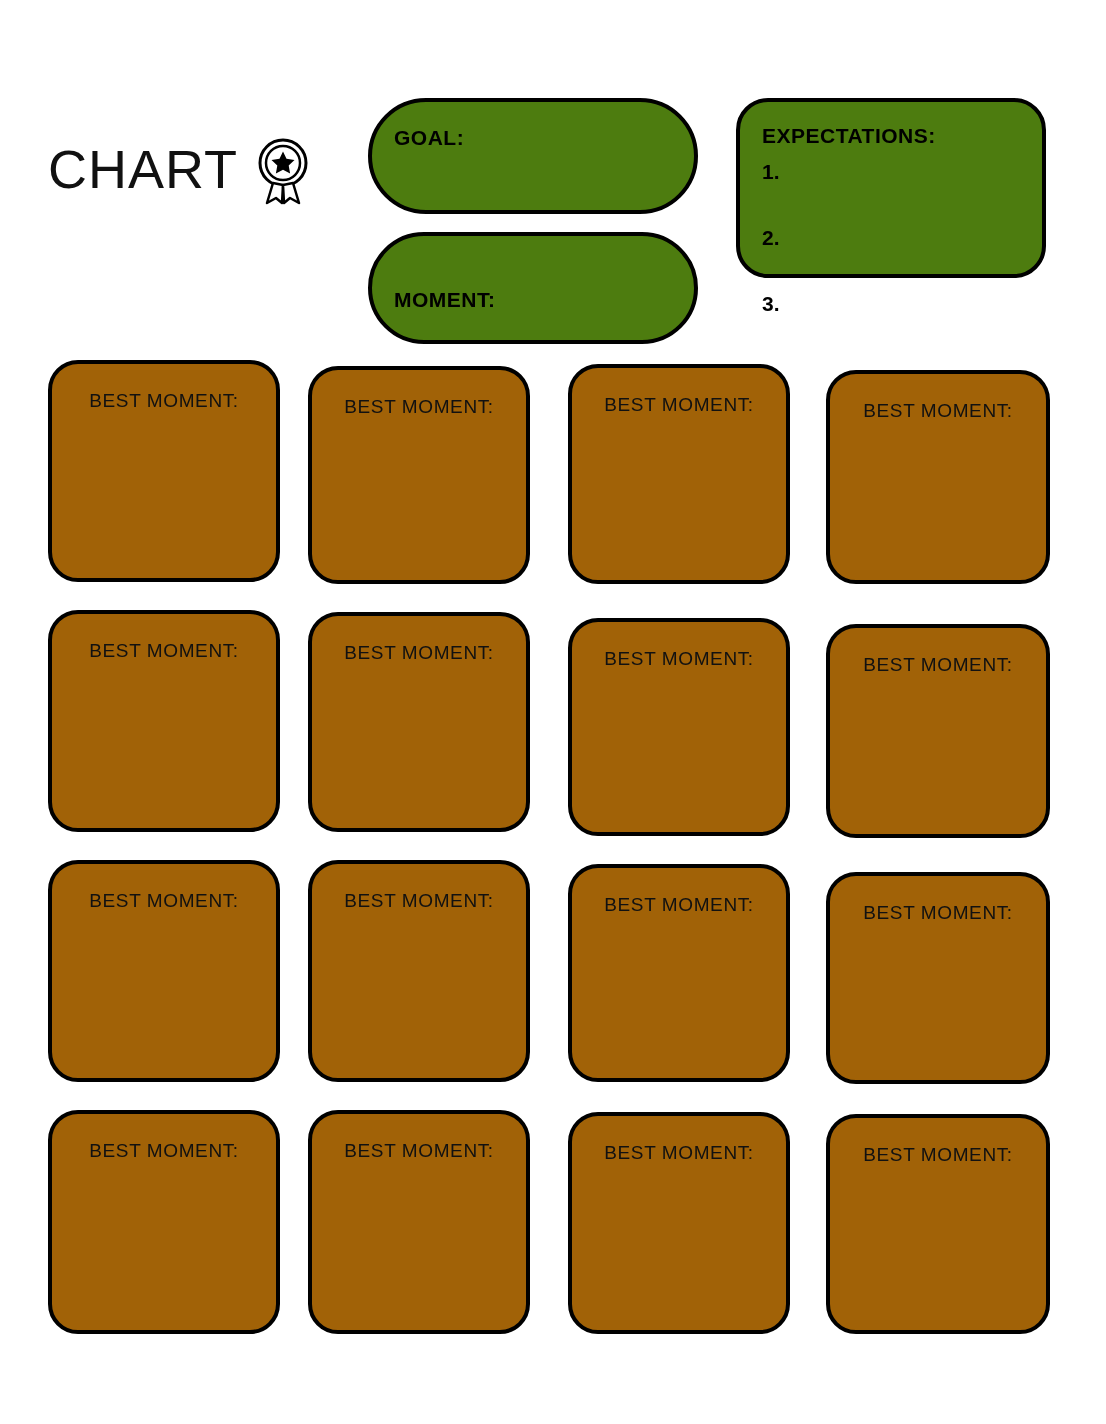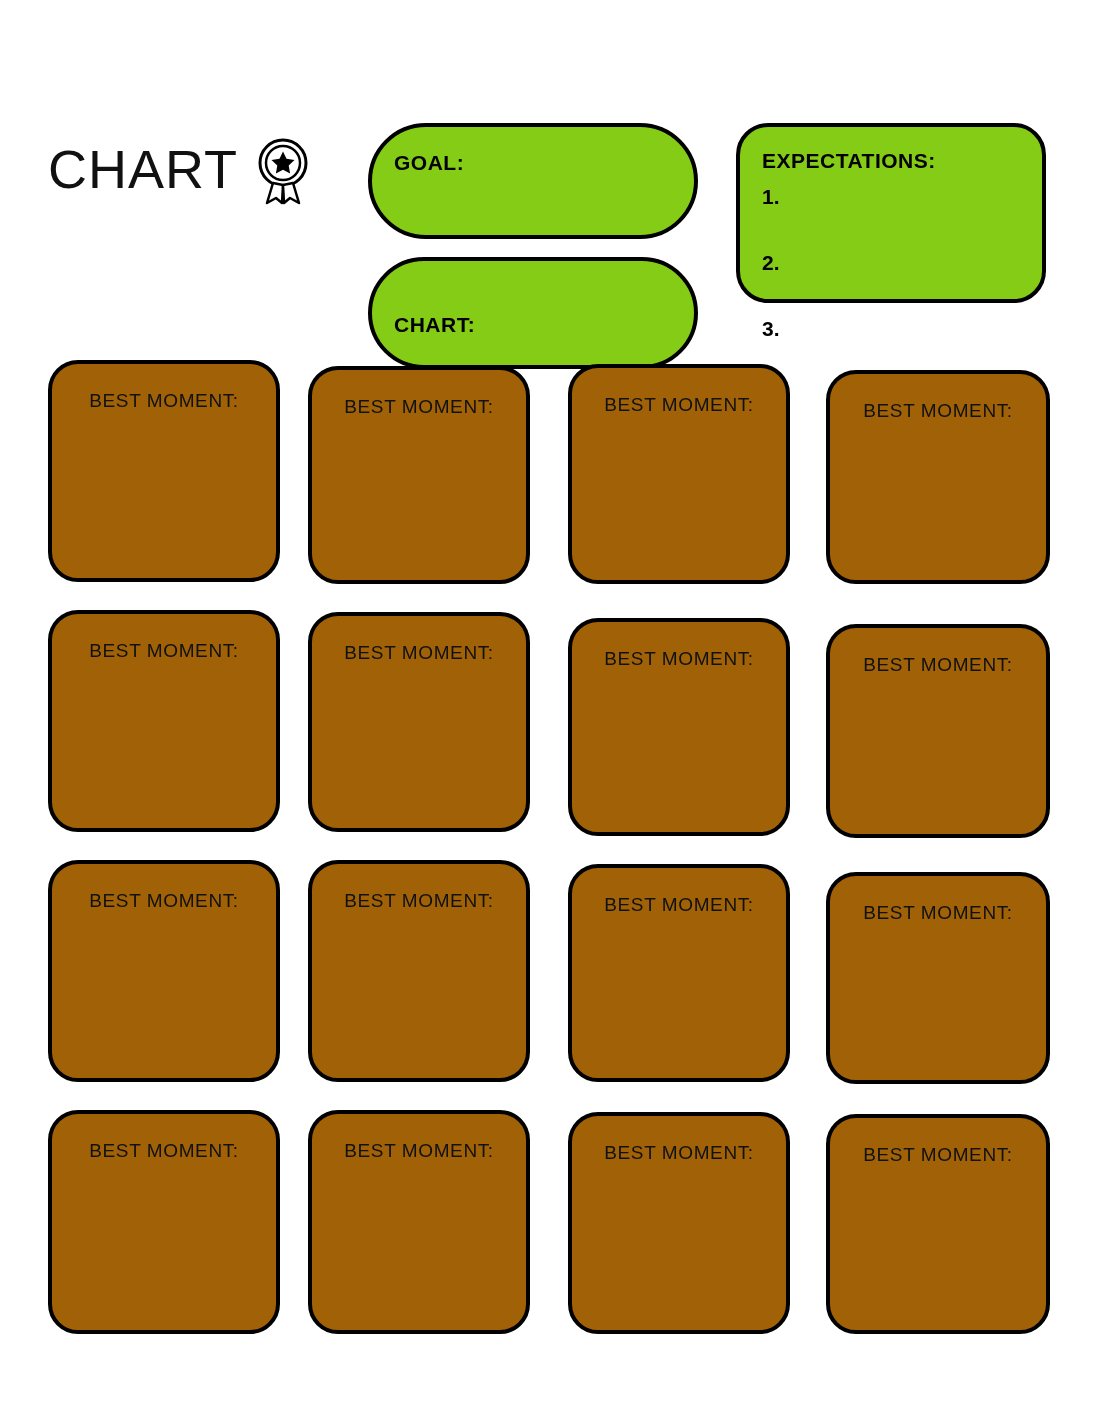--- a/index.html
+++ b/index.html
@@ -51,23 +51,22 @@
   .badge-icon {
     width: 62px;
     height: 68px;
     flex: none;
     margin-top: 4px;
   }
 
   .rbox {
     position: absolute;
     border: 4px solid #000;
-    background: #84cc16;
+    background: #4d7c0f;
     box-sizing: border-box;
-    margin-top: 25px;
   }
   .goal-box {
     left: 368px;
     top: 98px;
     width: 330px;
     height: 116px;
     border-radius: 58px;
   }
   .reward-box {
     left: 368px;
@@ -161,21 +160,21 @@
           </svg>
         </span>
       </div>
     </div>
 
     <div class="rbox goal-box">
       <span class="box-label">GOAL:</span>
     </div>
 
     <div class="rbox reward-box">
-      <span class="box-label">CHART:</span>
+      <span class="box-label">MOMENT:</span>
     </div>
 
     <div class="rbox expect-box">
       <span class="box-label">EXPECTATIONS:</span>
       <div class="expect-items">
         <div class="expect-item">1.</div>
         <div class="expect-item">2.</div>
         <div class="expect-item">3.</div>
       </div>
     </div>

